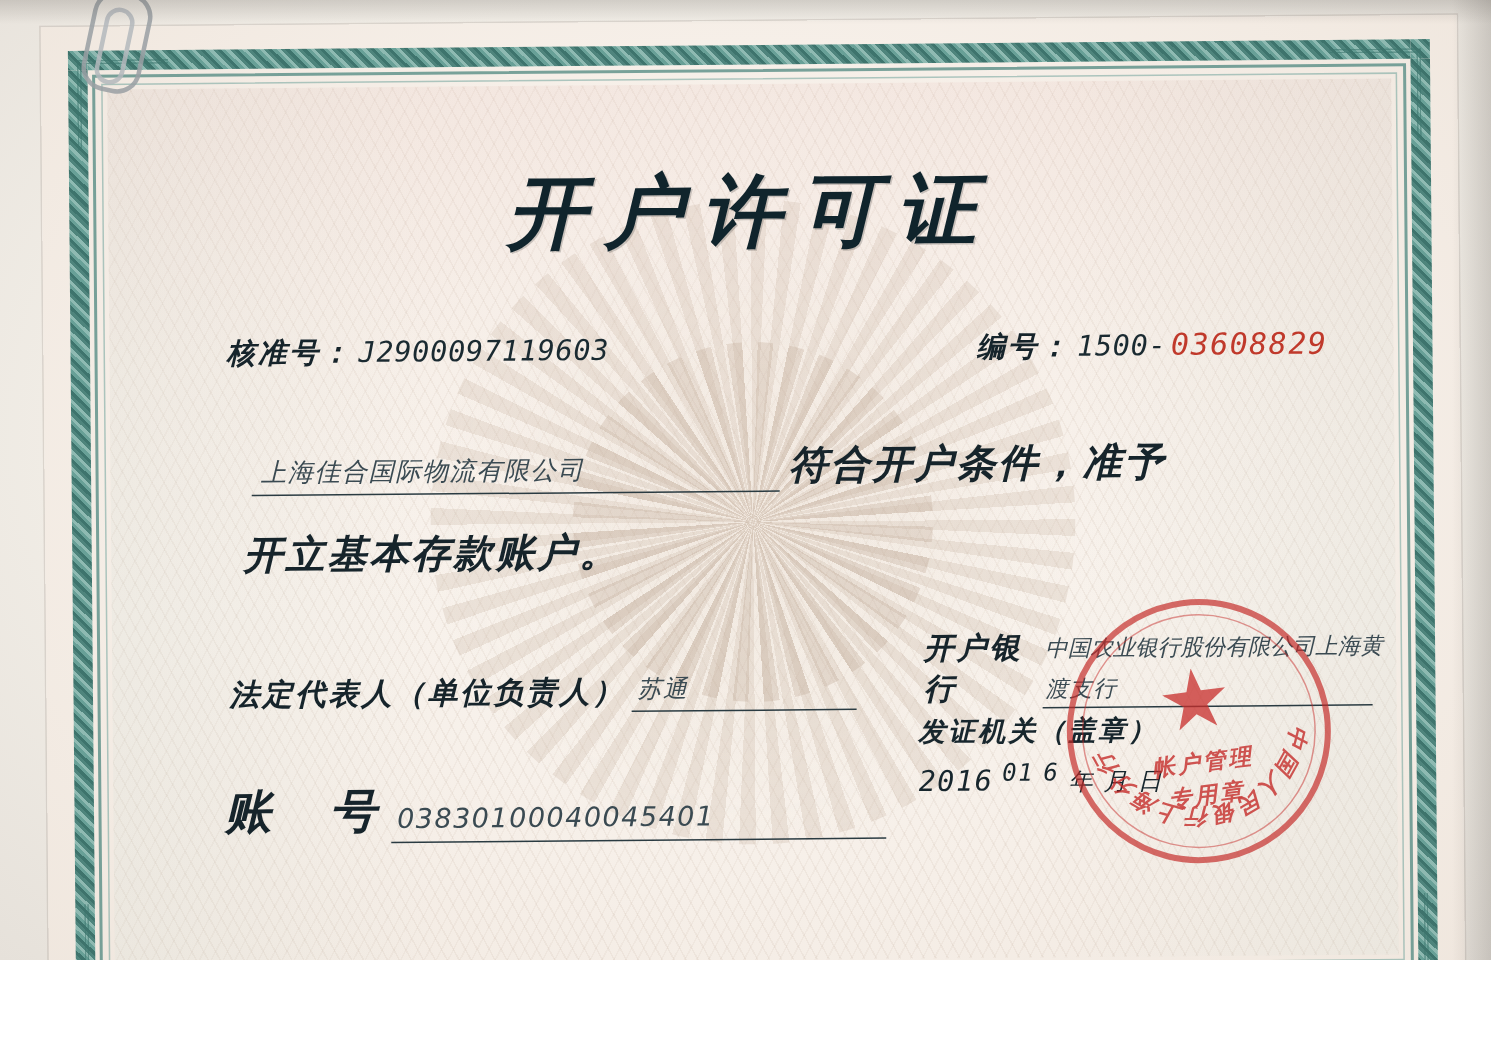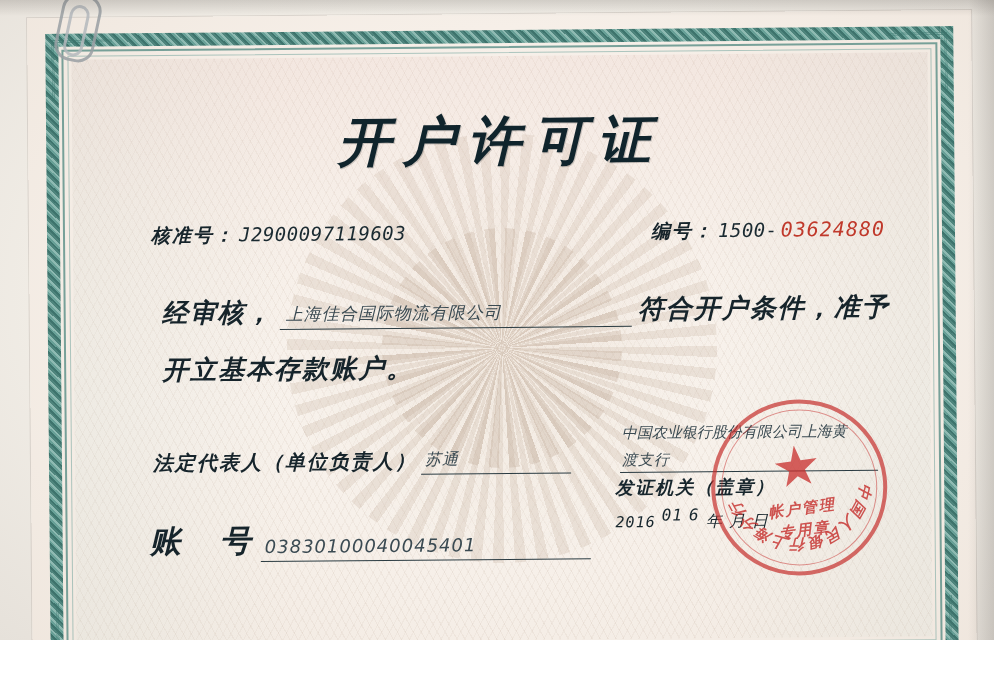--- a/index.html
+++ b/index.html
@@ -338,21 +338,21 @@
     white-space: nowrap;
   }
   .issuer-date {
     margin-top: 6px;
     font-size: 16px;
     letter-spacing: 1px;
     white-space: nowrap;
   }
   .issuer-date .num {
     font-family: "DejaVu Sans Mono", "Liberation Mono", monospace;
-    font-size: 15px;
+    font-size: 19px;
   }
   .issuer-date .sup {
     font-size: 16px;
     vertical-align: super;
     font-family: "DejaVu Sans Mono", "Liberation Mono", monospace;
   }
 
   
   .seal {
     position: absolute;
@@ -474,44 +474,44 @@
       <div class="title">开户许可证</div>
 
       <div class="row-approval">
         <div class="approval-left">
           <span class="lbl">核准号：</span>
           <span class="val-print">J2900097119603</span>
         </div>
         <div class="approval-right">
           <span class="lbl">编号：</span>
           <span class="val-print">1500-</span>
-          <span class="serial-red">03624880</span>
+          <span class="serial-red">03608829</span>
         </div>
       </div>
 
       <div class="body-line">
-        <span class="lbl">经审核，</span>
         <span class="fill-wrap">
           <span class="fill-text">上海佳合国际物流有限公司</span>
         </span>
         <span class="lbl">符合开户条件，准予</span>
       </div>
 
       <div class="body-line2">
         <span class="lbl">开立基本存款账户。</span>
       </div>
 
       <div class="row-rep">
         <div class="rep-left">
           <span class="lbl">法定代表人（单位负责人）</span>
           <span class="rep-fill">
             <span class="fill-text">苏通</span>
           </span>
         </div>
         <div class="bank-left">
+          <span class="lbl">开户银行</span>
           <span class="bank-fill">
             <span class="line2">中国农业银行股份有限公司上海黄</span>
             <span class="fill-text">渡支行</span>
           </span>
         </div>
       </div>
 
       <div class="row-account">
         <div class="acct-left">
           <span class="lbl">账　号</span>

